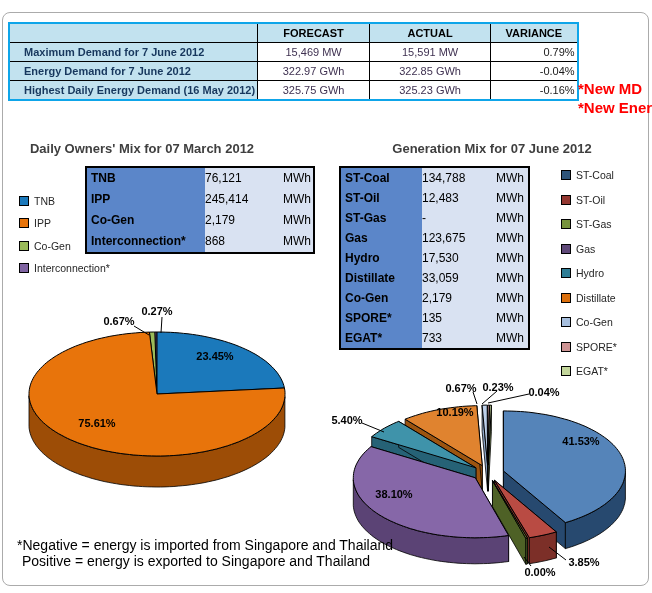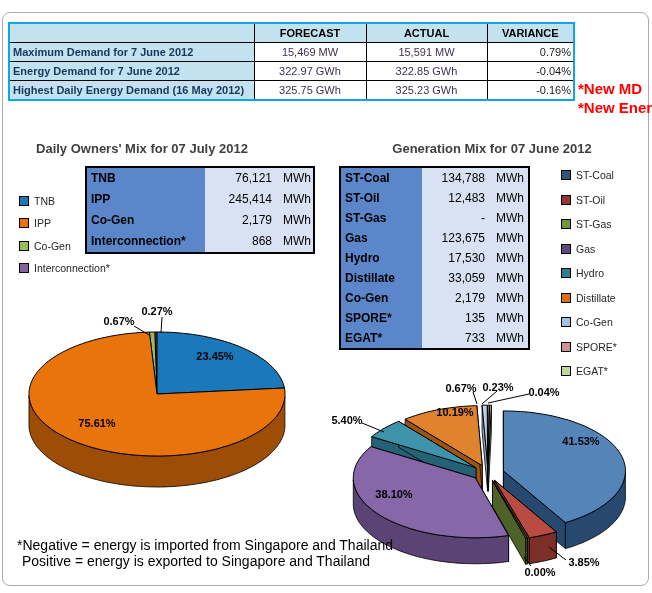--- a/index.html
+++ b/index.html
@@ -5,37 +5,37 @@
   html,body{margin:0;padding:0;width:652px;height:593px;background:#fff;
     font-family:"Liberation Sans",sans-serif;position:relative;overflow:hidden;}
   .frame{position:absolute;left:2px;top:12px;width:645px;height:572px;
     border:1px solid #ABABAB;border-radius:8px;}
   
   .summary{position:absolute;left:8px;top:22px;border-collapse:collapse;
     table-layout:fixed;border:2px solid #0ea5e9;}
   .summary th,.summary td{border:1px solid #000;height:18px;padding:0 2px;
     font-size:11px;line-height:18px;white-space:nowrap;overflow:hidden;}
   .summary th.head{background:#C2E2EF;font-weight:bold;text-align:center;color:#000;}
-  .summary td.rlabel{background:#C2E2EF;font-weight:bold;color:#17375D;text-align:left;padding-left:3px;}
+  .summary td.rlabel{background:#C2E2EF;font-weight:bold;color:#17375D;text-align:left;padding-left:14px;}
   .summary td.val{color:#3F3151;text-align:center;}
   .summary td.variance{color:#1A1A1A;text-align:right;}
   .note{position:absolute;left:578px;font-size:15px;font-weight:bold;color:#FF0000;
     height:19px;line-height:19px;white-space:nowrap;}
   
   .ctitle{position:absolute;top:141px;width:250px;text-align:center;
     font-size:13px;font-weight:bold;color:#3F3F3F;}
   #owners-title{left:17px;} #gen-title{left:367px;}
   
   .mini{position:absolute;border:2px solid #000;background:#D9E2F2;}
   #owners-table{left:85px;top:166px;} #gen-table{left:339px;top:166px;}
   .mrow{display:flex;font-size:12px;}
   #owners-table .mrow{height:21px;line-height:21px;}
   #gen-table .mrow{height:20px;line-height:20px;}
   .mname{background:#5B86C9;font-weight:bold;color:#000;padding-left:4px;box-sizing:border-box;}
-  .mval{text-align:right;padding-right:5px;box-sizing:border-box;}
+  .mval{text-align:left;padding-right:5px;box-sizing:border-box;}
   .munit{padding-left:6px;box-sizing:border-box;}
   #owners-table .mname{width:118px;} #owners-table .mval{width:72px;} #owners-table .munit{width:36px;}
   #gen-table .mname{width:81px;} #gen-table .mval{width:68px;} #gen-table .munit{width:38px;}
   
   .litem{position:absolute;display:flex;align-items:center;height:12px;}
   .lmark{width:8px;height:8px;border:1px solid #000;margin-right:5px;flex:0 0 auto;}
   .ltext{font-size:10.5px;color:#262626;white-space:nowrap;}
   
   #pies{position:absolute;left:0;top:0;pointer-events:none;}
   .pct{font-size:11px;font-weight:bold;fill:#000;text-anchor:middle;}
@@ -79,21 +79,21 @@
         </tr>
         <tr>
           <td class="rlabel">Highest Daily Energy Demand (16 May 2012)</td>
           <td class="val">325.75 GWh</td>
           <td class="val">325.23 GWh</td>
           <td class="variance">-0.16%</td>
         </tr>
       </tbody>
   </table>
 
-  <div class="ctitle" id="owners-title">Daily Owners' Mix for 07 July 2012</div>
+  <div class="ctitle" id="owners-title">Daily Owners' Mix for 07 March 2012</div>
   <div class="ctitle" id="gen-title">Generation Mix for 07 June 2012</div>
 
   <div class="mini" id="owners-table">
       <div class="mrow">
         <div class="mname">TNB</div>
         <div class="mval">76,121</div>
         <div class="munit">MWh</div>
       </div>
       <div class="mrow">
         <div class="mname">IPP</div>

